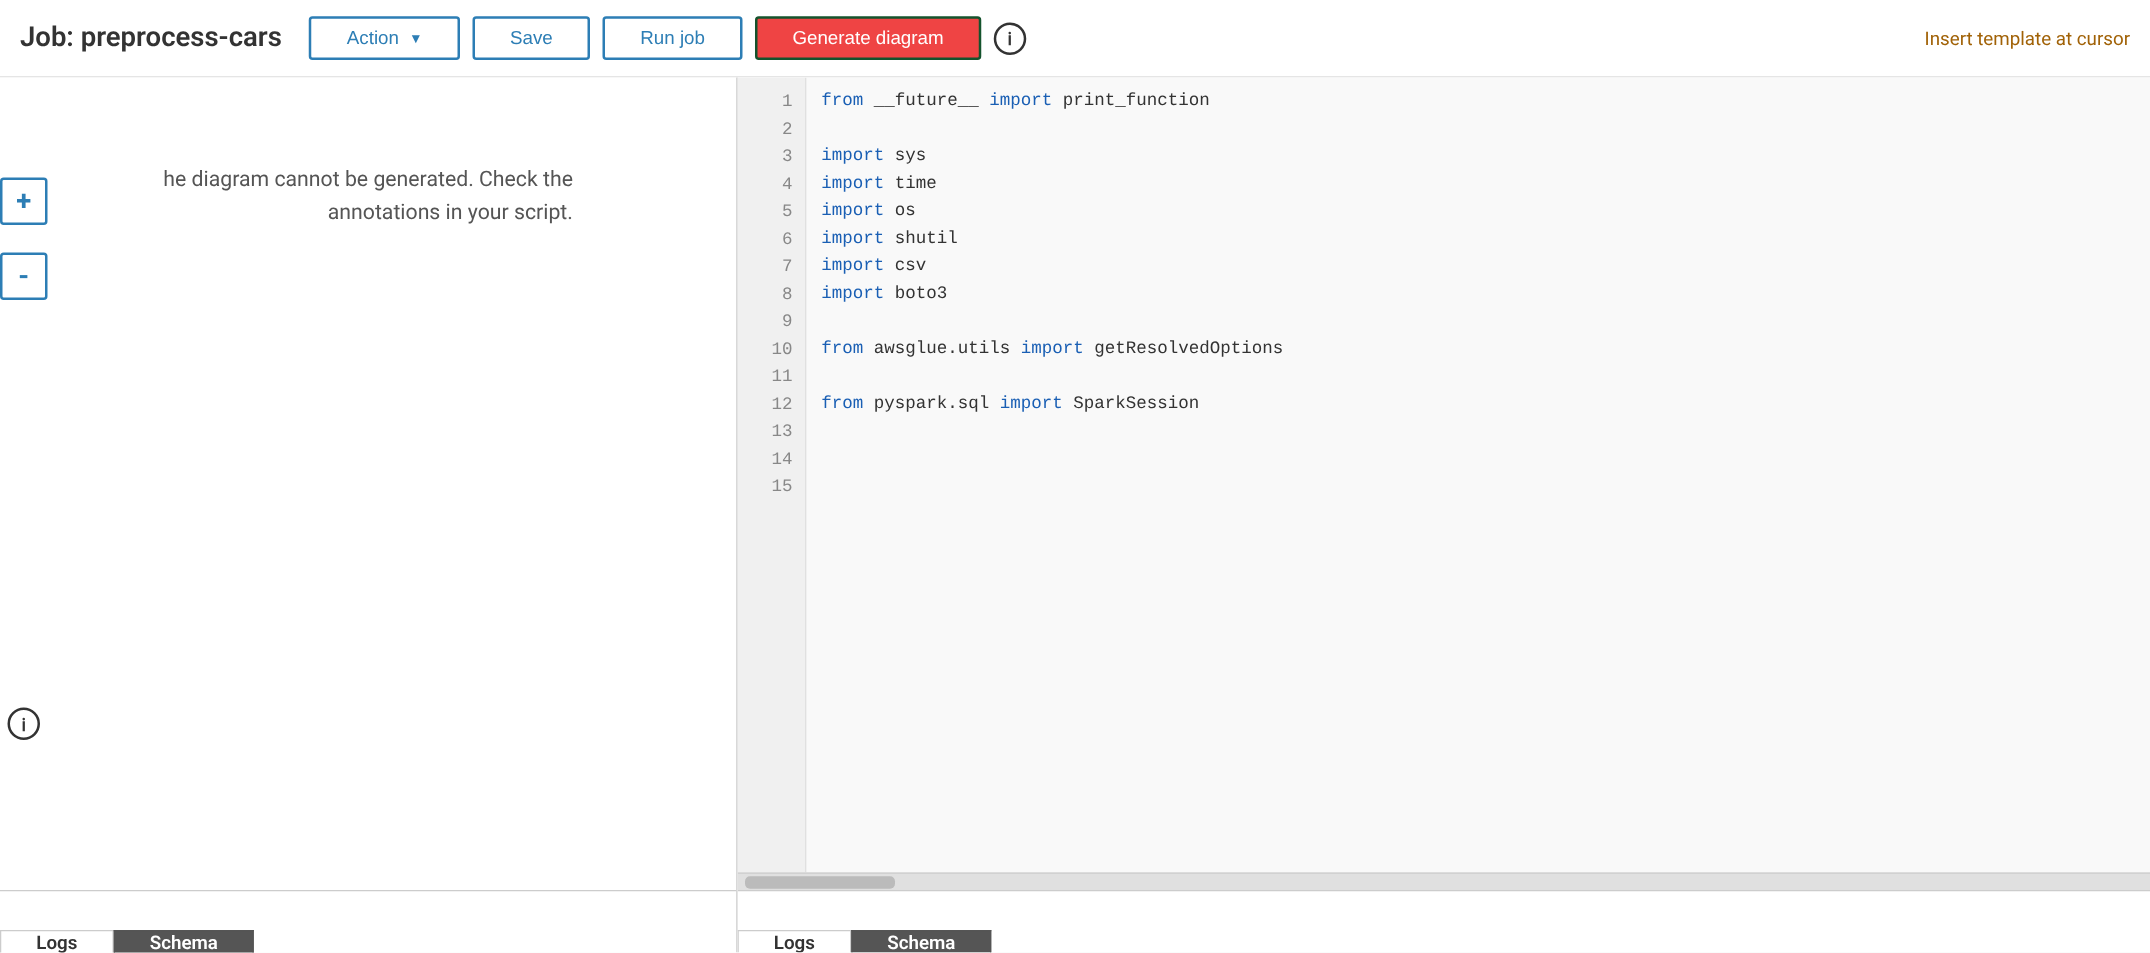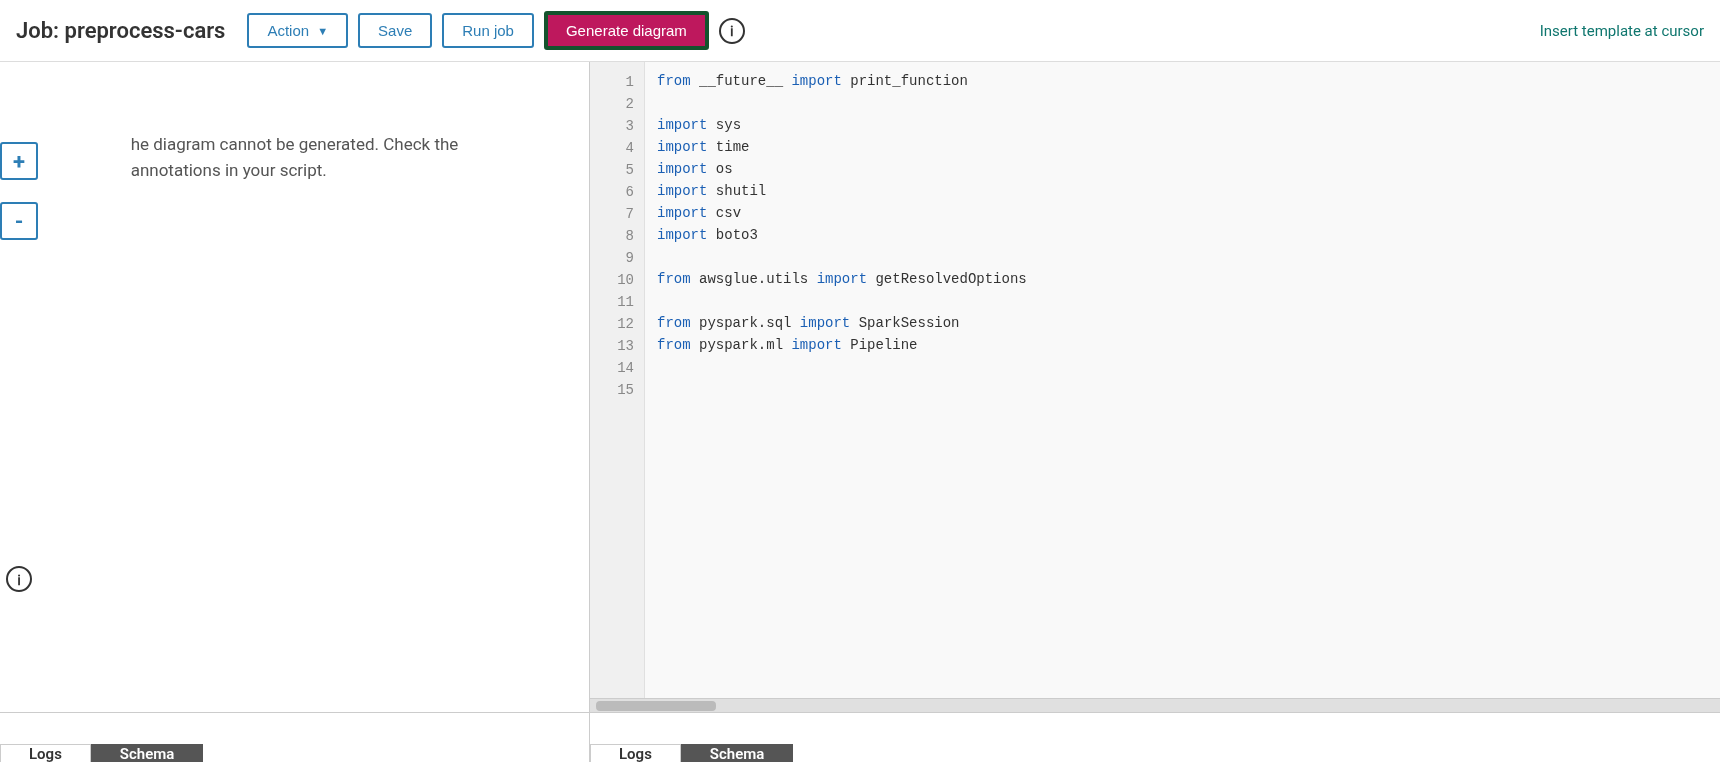--- a/index.html
+++ b/index.html
@@ -24,42 +24,42 @@
 
     .job-title {
       font-size: 22px;
       font-weight: 600;
       color: #333;
       margin-right: 12px;
       white-space: nowrap;
     }
 
     .btn {
-      padding: 7px 18px;
+      padding: 7px 28px;
       font-size: 15px;
       font-weight: 500;
       border-radius: 3px;
       cursor: pointer;
       border: 2px solid #2d7eb5;
       background: #fff;
       color: #2d7eb5;
       display: flex;
       align-items: center;
       gap: 6px;
     }
 
     .btn-action {
       border: 2px solid #2d7eb5;
       color: #2d7eb5;
     }
 
     .btn-generate {
-      background: #be185d;
+      background: #ef4444;
       color: #fff;
-      border: 4px solid #14532d;
+      border: 2px solid #14532d;
     }
 
     .dropdown-arrow {
       font-size: 11px;
       margin-left: 2px;
     }
 
     .info-icon-header {
       width: 26px;
       height: 26px;
@@ -71,21 +71,21 @@
       font-weight: bold;
       font-size: 14px;
       color: #333;
       cursor: pointer;
       flex-shrink: 0;
     }
 
     .insert-template {
       margin-left: auto;
       font-size: 15px;
-      color: #0f766e;
+      color: #a16207;
       white-space: nowrap;
     }
 
     
     .main-content {
       display: flex;
       height: calc(762px - 62px);
     }
 
     
@@ -102,21 +102,21 @@
       flex: 1;
       display: flex;
       flex-direction: column;
       align-items: center;
       justify-content: flex-start;
       padding: 20px;
       position: relative;
     }
 
     .error-message {
-      text-align: left;
+      text-align: right;
       color: #555;
       font-size: 17px;
       line-height: 1.5;
       margin-top: 50px;
     }
 
     .zoom-btn {
       position: absolute;
       left: 0;
       width: 38px;
@@ -340,21 +340,20 @@
           <div class="code-line"><span class="kw">import</span><span class="id"> </span><span class="id">sys</span></div>
           <div class="code-line"><span class="kw">import</span><span class="id"> </span><span class="id">time</span></div>
           <div class="code-line"><span class="kw">import</span><span class="id"> </span><span class="id">os</span></div>
           <div class="code-line"><span class="kw">import</span><span class="id"> </span><span class="id">shutil</span></div>
           <div class="code-line"><span class="kw">import</span><span class="id"> </span><span class="id">csv</span></div>
           <div class="code-line"><span class="kw">import</span><span class="id"> </span><span class="id">boto3</span></div>
           <div class="code-line">&nbsp;</div>
           <div class="code-line"><span class="kw">from</span><span class="id"> </span><span class="id">awsglue.utils</span><span class="id"> </span><span class="kw">import</span><span class="id"> </span><span class="id">getResolvedOptions</span></div>
           <div class="code-line">&nbsp;</div>
           <div class="code-line"><span class="kw">from</span><span class="id"> </span><span class="id">pyspark.sql</span><span class="id"> </span><span class="kw">import</span><span class="id"> </span><span class="id">SparkSession</span></div>
-          <div class="code-line"><span class="kw">from</span><span class="id"> </span><span class="id">pyspark.ml</span><span class="id"> </span><span class="kw">import</span><span class="id"> </span><span class="id">Pipeline</span></div>
           <div class="code-line">&nbsp;</div>
         </div>
     </div>
 
     <div class="scrollbar-row">
       <div class="scrollbar-thumb"></div>
     </div>
 
     <div class="right-bottom-tabs">
       <div class="tab">

